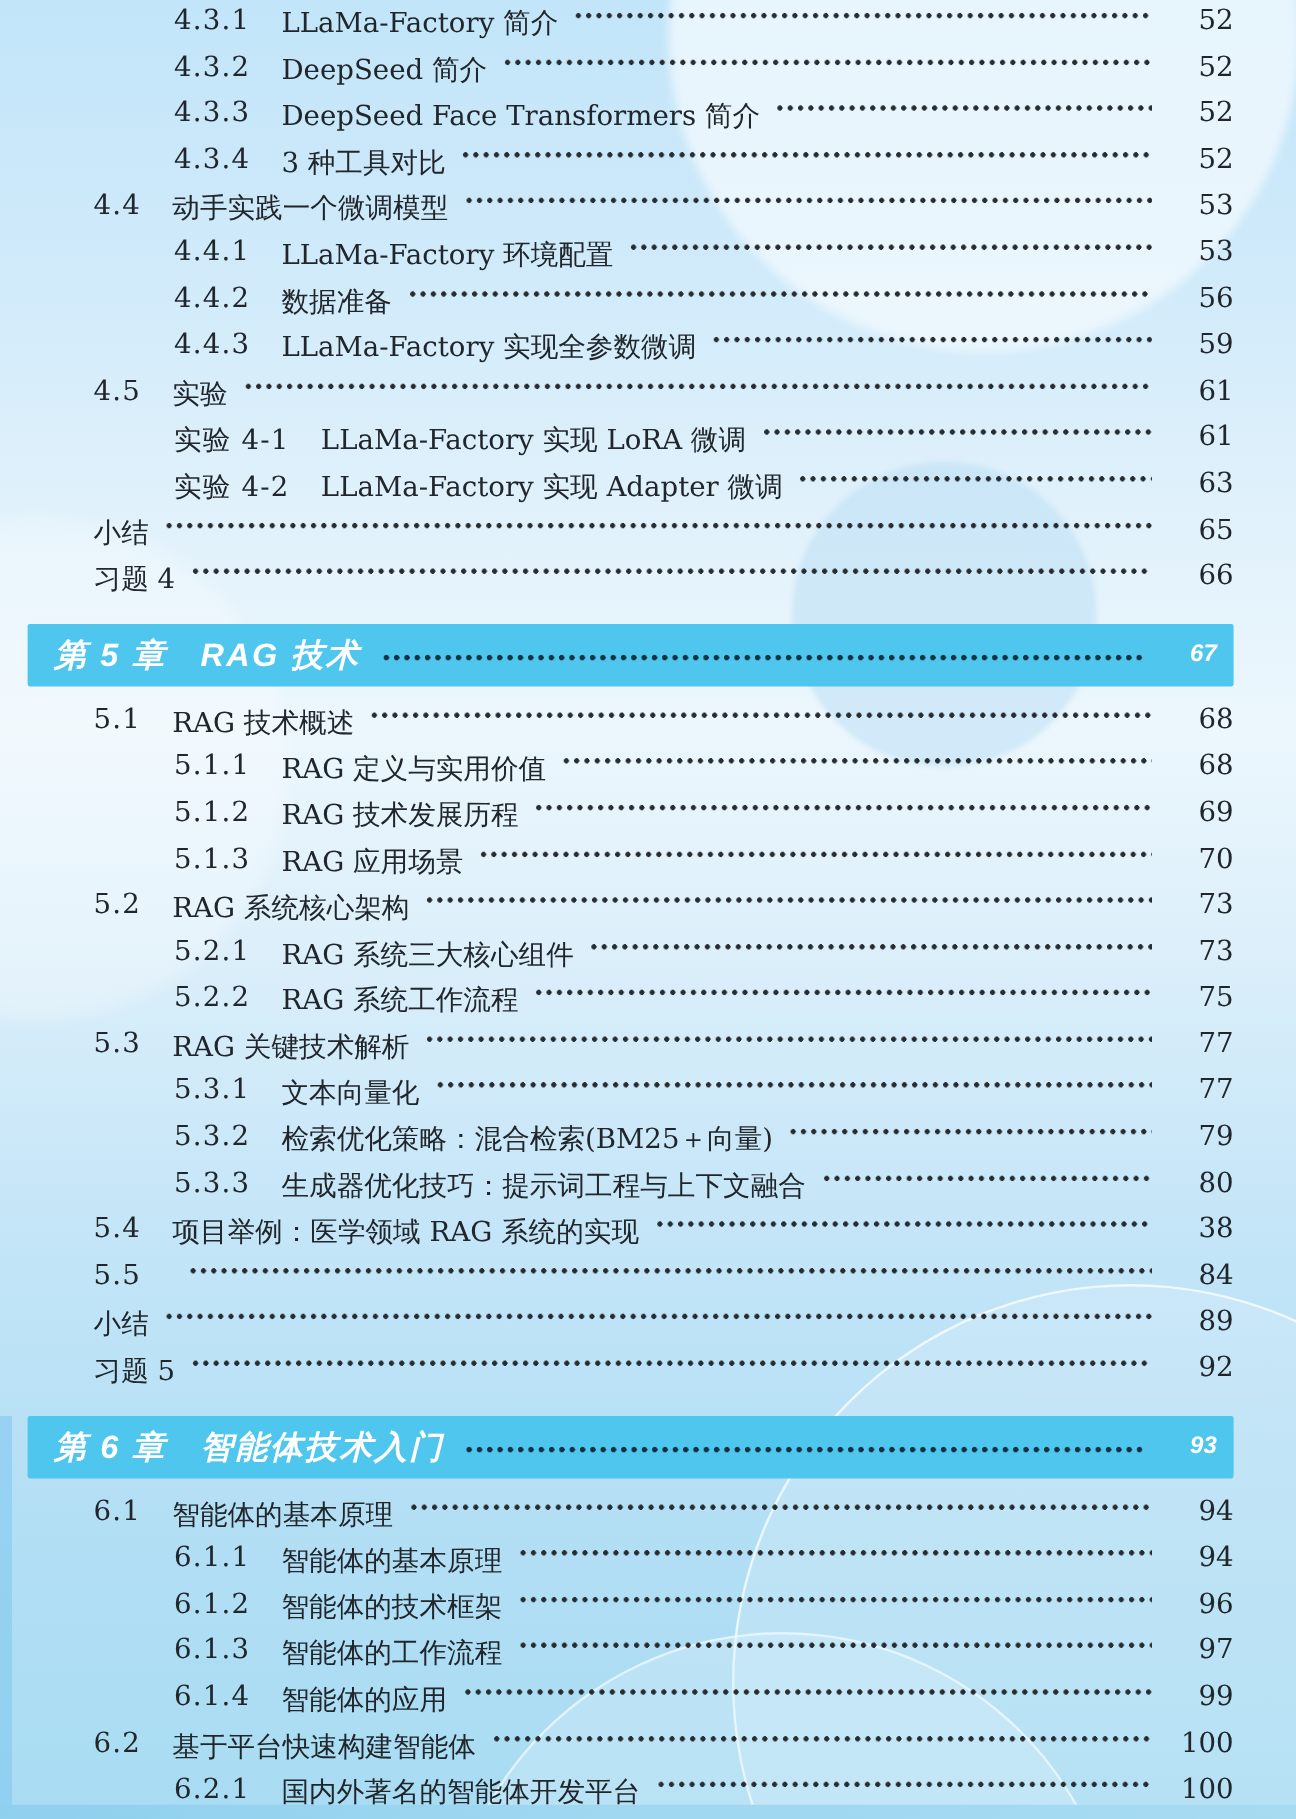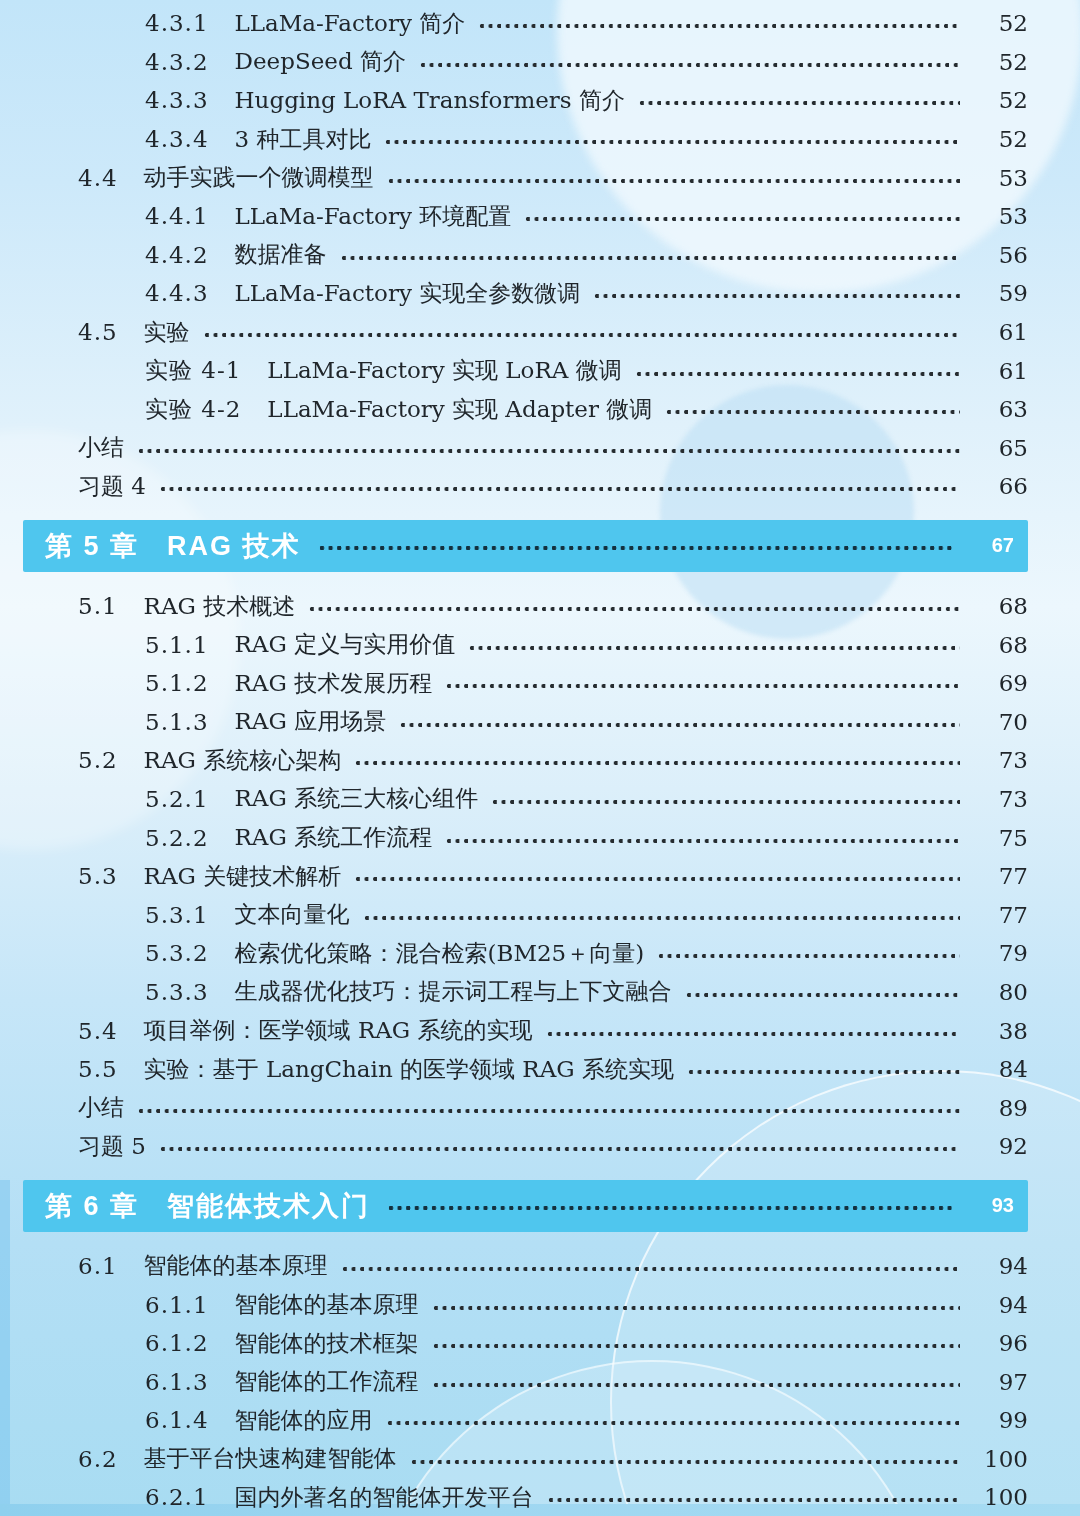--- a/index.html
+++ b/index.html
@@ -26,35 +26,35 @@
       background:rgba(224,242,251,0.30);border:2px solid rgba(255,255,255,0.55);}
   .c5{left:-180px;top:430px;width:420px;height:420px;
       background:rgba(255,255,255,0.28);filter:blur(6px);}
   .bottom-strip{position:absolute;left:0;right:0;bottom:0;height:12px;
       background:linear-gradient(90deg,#8fd0ee 0%,#9fd7f1 45%,#a6dbf2 100%);}
   .left-strip{position:absolute;left:0;top:1180px;bottom:0;width:10px;
       background:rgba(126,199,238,0.55);}
 
   .content{position:relative;z-index:2;padding:4px 52px 0 78px;}
 
-  .toc-row{display:flex;align-items:center;height:38.6px;font-size:23px;}
+  .toc-row{display:flex;align-items:flex-start;height:38.6px;font-size:23px;}
   .toc-row .num{white-space:nowrap;margin-right:26px;letter-spacing:1px;}
   .toc-row .title{white-space:nowrap;}
   .toc-row.lvl3{padding-left:67px;}
   .leader{flex:1 1 auto;height:6px;margin:6px 12px 0 14px;
       background-image:radial-gradient(circle at 3px 3px,#262c30 2px,rgba(0,0,0,0) 2.3px);
       background-size:8.6px 6px;background-repeat:repeat-x;}
   .pageno{width:56px;text-align:right;white-space:nowrap;}
 
   .chapter-bar{
     display:flex;align-items:center;
     height:52px;margin:14px 0 15px -55px;
     padding:0 14px 0 22px;border-radius:2px;
     font-family:"Liberation Sans","DejaVu Sans",sans-serif;
-    font-weight:bold;color:#ffffff;font-size:27px;
+    font-weight:bold;color:#ffffff;font-size:27px;font-style:italic;
   }
   .chapter-bar .ch-label{white-space:nowrap;margin-right:28px;letter-spacing:2px;}
   .chapter-bar .ch-title{white-space:nowrap;letter-spacing:2px;}
   .chapter-bar .leader{background-image:radial-gradient(circle at 3px 3px,#13313f 2.1px,rgba(0,0,0,0) 2.4px);
       margin:4px 14px 0 18px;}
   .chapter-bar .pageno{font-size:20px;width:48px;}
 </style>
 </head>
 <body>
 
@@ -75,21 +75,21 @@
         <span class="pageno">52</span>
       </div>
       <div class="toc-row lvl3">
         <span class="num">4.3.2</span>
         <span class="title">DeepSeed 简介</span>
         <span class="leader"></span>
         <span class="pageno">52</span>
       </div>
       <div class="toc-row lvl3">
         <span class="num">4.3.3</span>
-        <span class="title">Hugging LoRA Transformers 简介</span>
+        <span class="title">DeepSeed Face Transformers 简介</span>
         <span class="leader"></span>
         <span class="pageno">52</span>
       </div>
       <div class="toc-row lvl3">
         <span class="num">4.3.4</span>
         <span class="title">3 种工具对比</span>
         <span class="leader"></span>
         <span class="pageno">52</span>
       </div>
       <div class="toc-row lvl2">
@@ -217,21 +217,20 @@
         <span class="pageno">80</span>
       </div>
       <div class="toc-row lvl2">
         <span class="num">5.4</span>
         <span class="title">项目举例：医学领域 RAG 系统的实现</span>
         <span class="leader"></span>
         <span class="pageno">38</span>
       </div>
       <div class="toc-row lvl2">
         <span class="num">5.5</span>
-        <span class="title">实验：基于 LangChain 的医学领域 RAG 系统实现</span>
         <span class="leader"></span>
         <span class="pageno">84</span>
       </div>
       <div class="toc-row lvl2">
         <span class="title">小结</span>
         <span class="leader"></span>
         <span class="pageno">89</span>
       </div>
       <div class="toc-row lvl2">
         <span class="title">习题 5</span>

